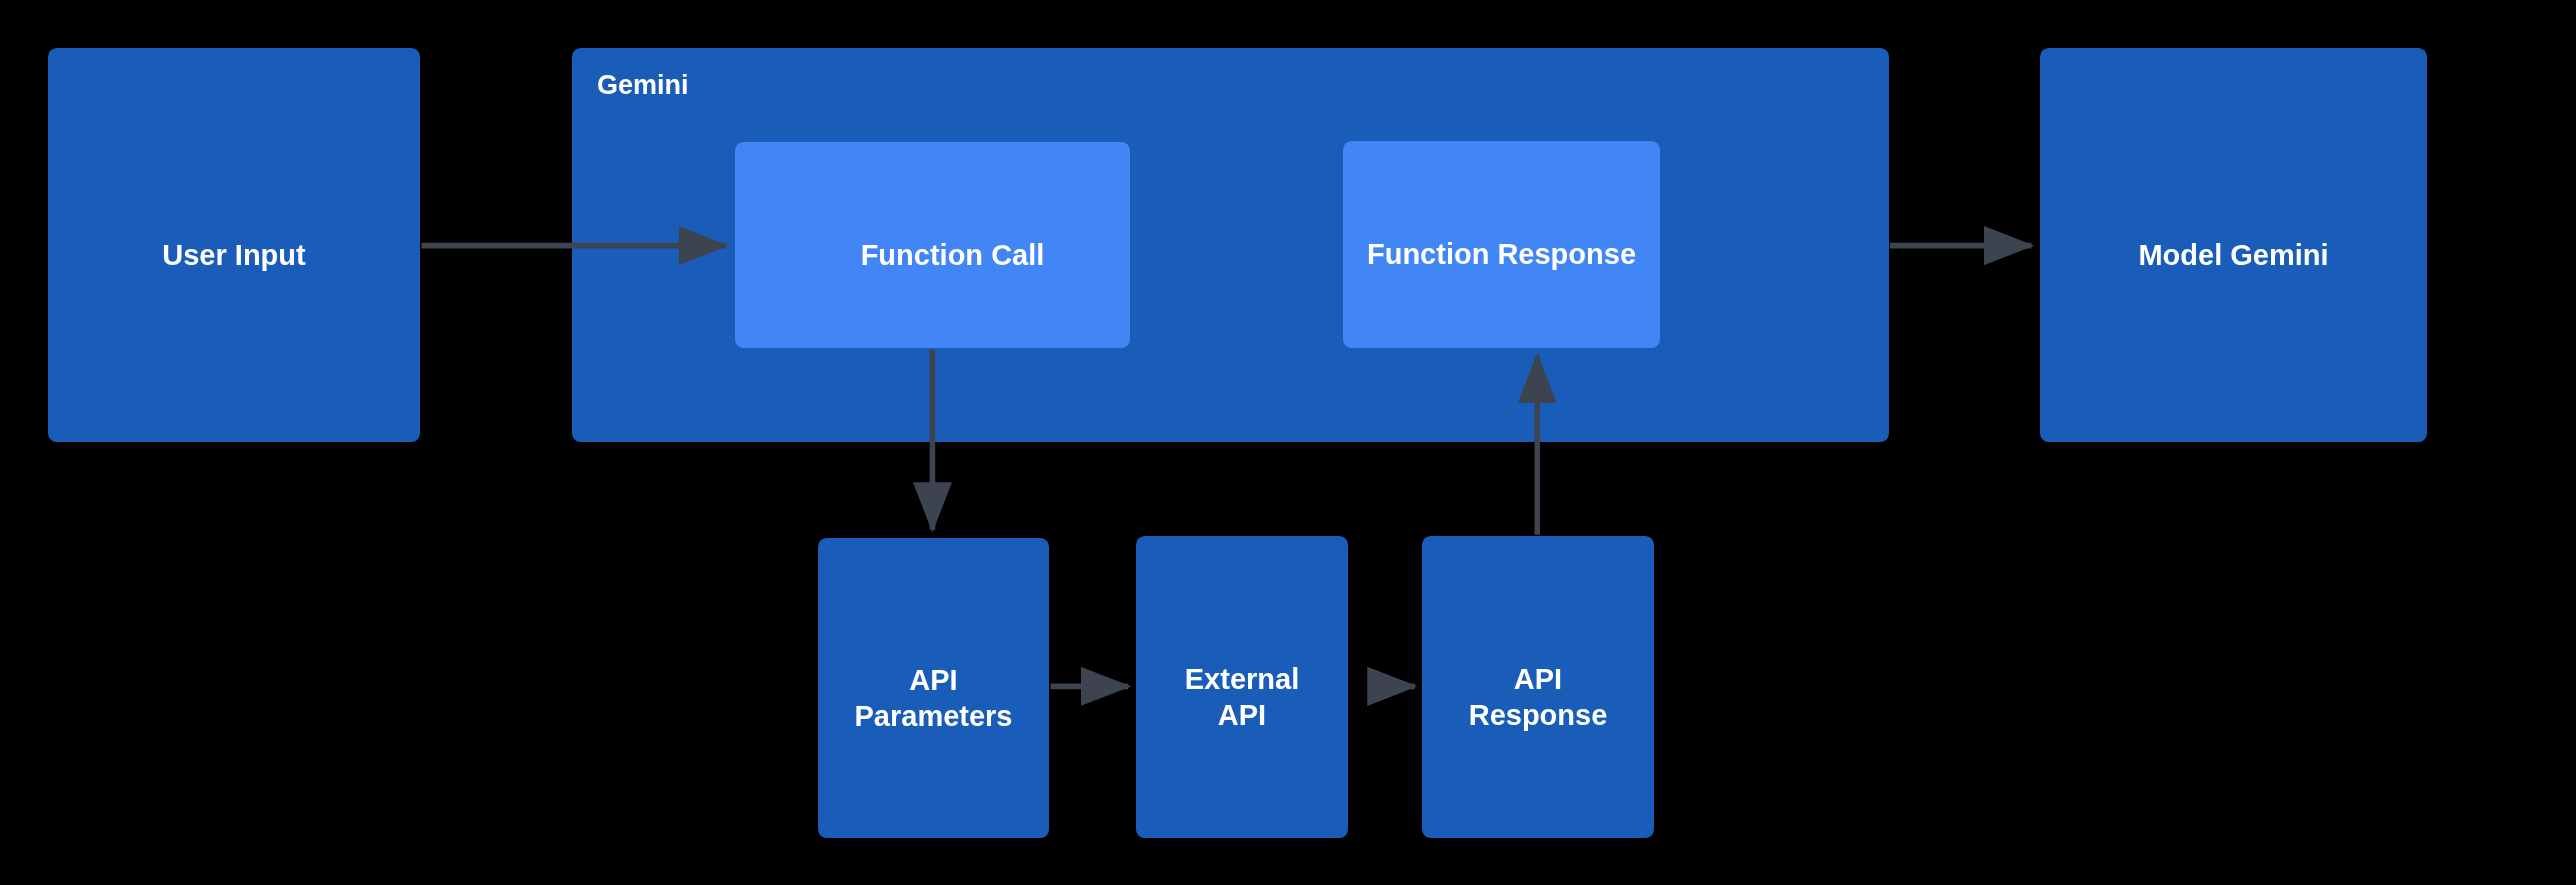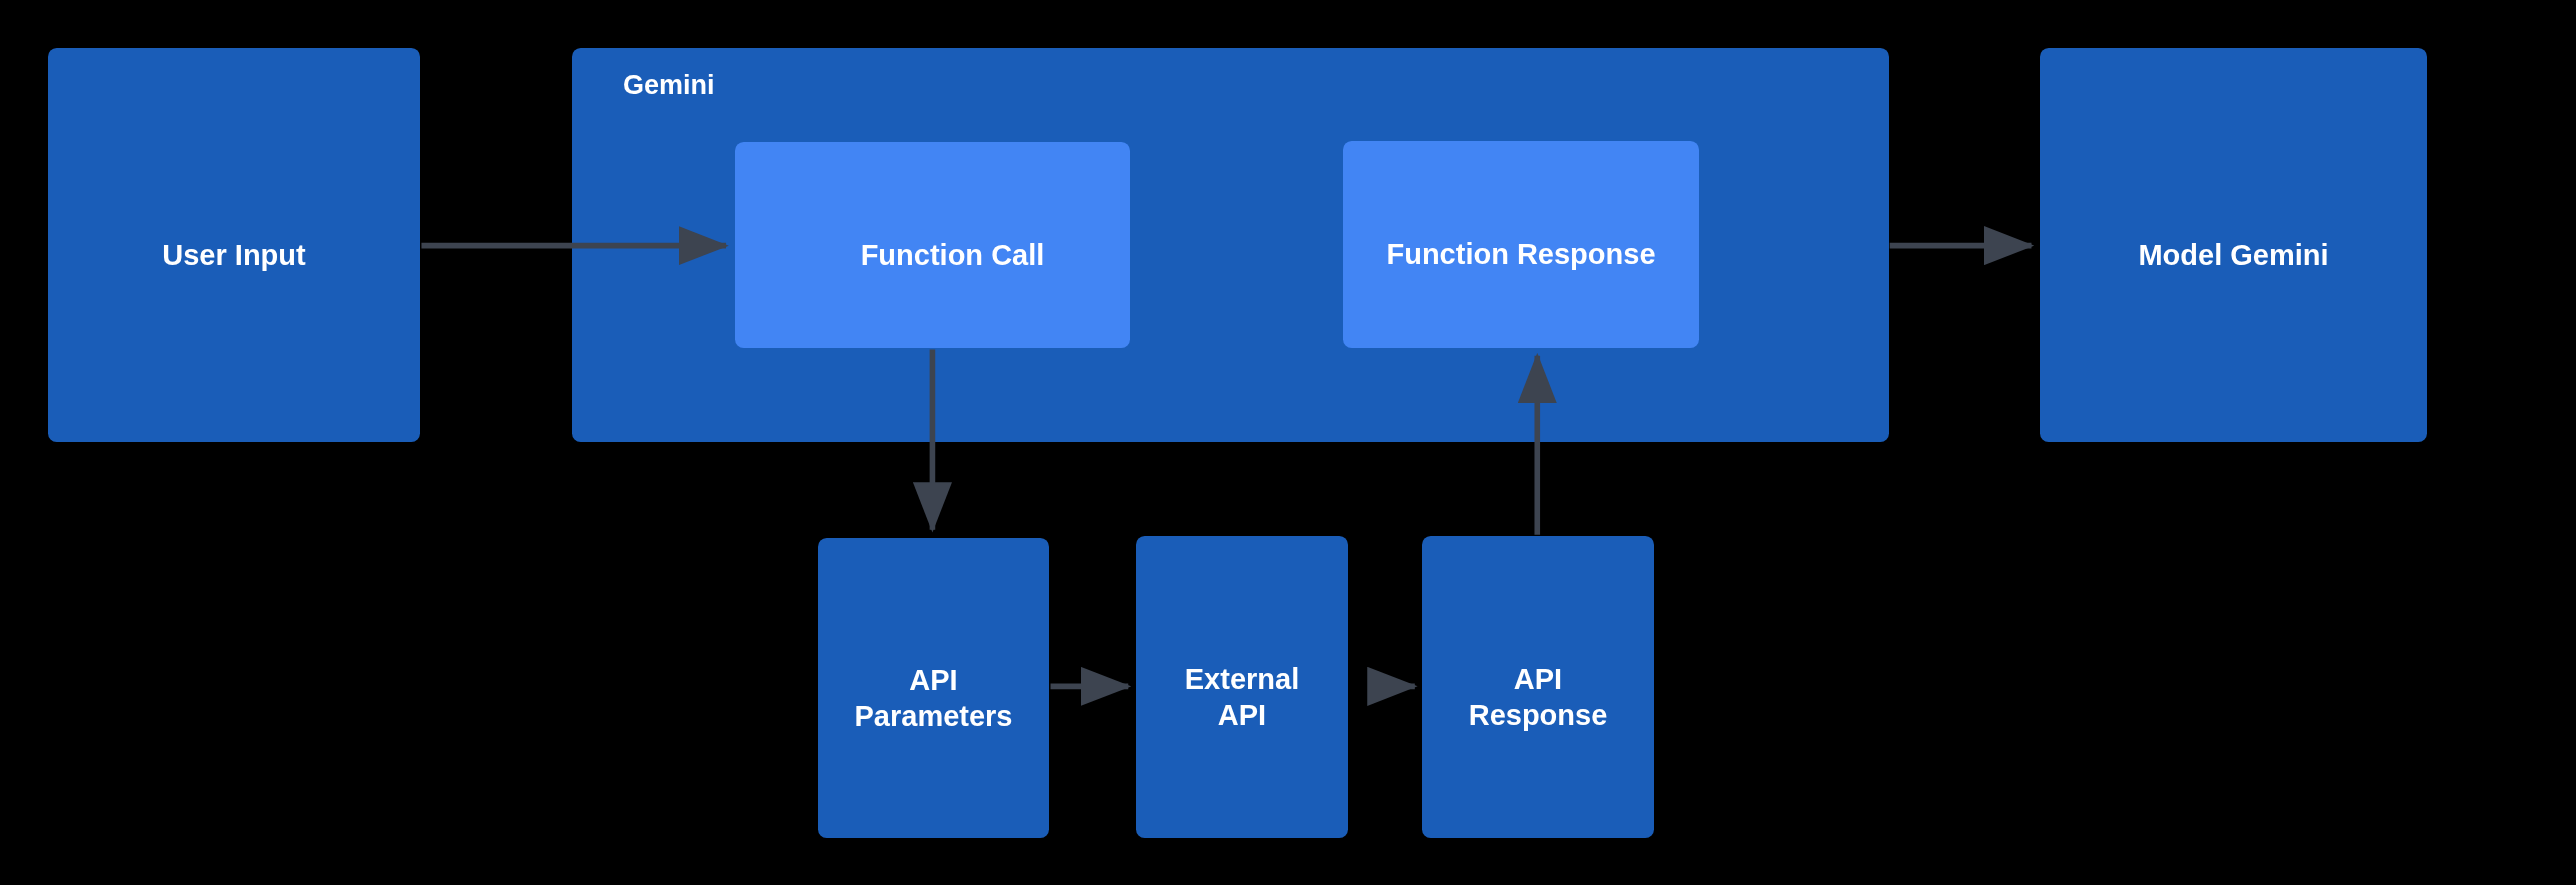--- a/index.html
+++ b/index.html
@@ -66,21 +66,21 @@
     white-space: pre-line;
     margin-top: 20px;
   }
 </style>
 </head>
 <body>
 
 <div id="stage">
 
   <div class="group-box" style="left:572px; top:48px; width:1317px; height:394px;"></div>
-  <div class="group-label" style="left:597px; top:70px;margin-left:26px;">Gemini</div>
+  <div class="group-label" style="left:597px; top:70px;">Gemini</div>
 
   <svg class="edge-layer" viewBox="0 0 4144 1425" xmlns="http://www.w3.org/2000/svg">
     <defs>
       <marker id="arrowhead" markerWidth="9" markerHeight="7" refX="8.5" refY="3.5" orient="auto" markerUnits="strokeWidth">
         <polygon points="0 0, 9 3.5, 0 7" fill="#3D4450"></polygon>
       </marker>
     </defs>
 
     <g>
       <line x1="678" y1="395" x2="1168" y2="395" stroke="#3D4450" stroke-width="9" marker-end="url(#arrowhead)"></line>
@@ -108,21 +108,21 @@
   </svg>
 
   <div class="node node-outer" style="left:48px; top:48px; width:372px; height:394px;">
     <span class="node-label">User Input</span>
   </div>
 
   <div class="node node-inner" style="left:735px; top:142px; width:395px; height:206px;padding-left:40px;">
     <span class="node-label">Function Call</span>
   </div>
 
-  <div class="node node-inner" style="left:1343px; top:141px; width:356px; height:207px;text-align:center;">
+  <div class="node node-inner" style="left:1343px; top:141px; width:317px; height:207px;text-align:center;">
     <span class="node-label">Function Response</span>
   </div>
 
   <div class="node node-outer" style="left:2040px; top:48px; width:387px; height:394px;">
     <span class="node-label">Model Gemini</span>
   </div>
 
   <div class="node node-outer" style="left:818px; top:538px; width:231px; height:300px;">
     <span class="node-label">API
 Parameters</span>

